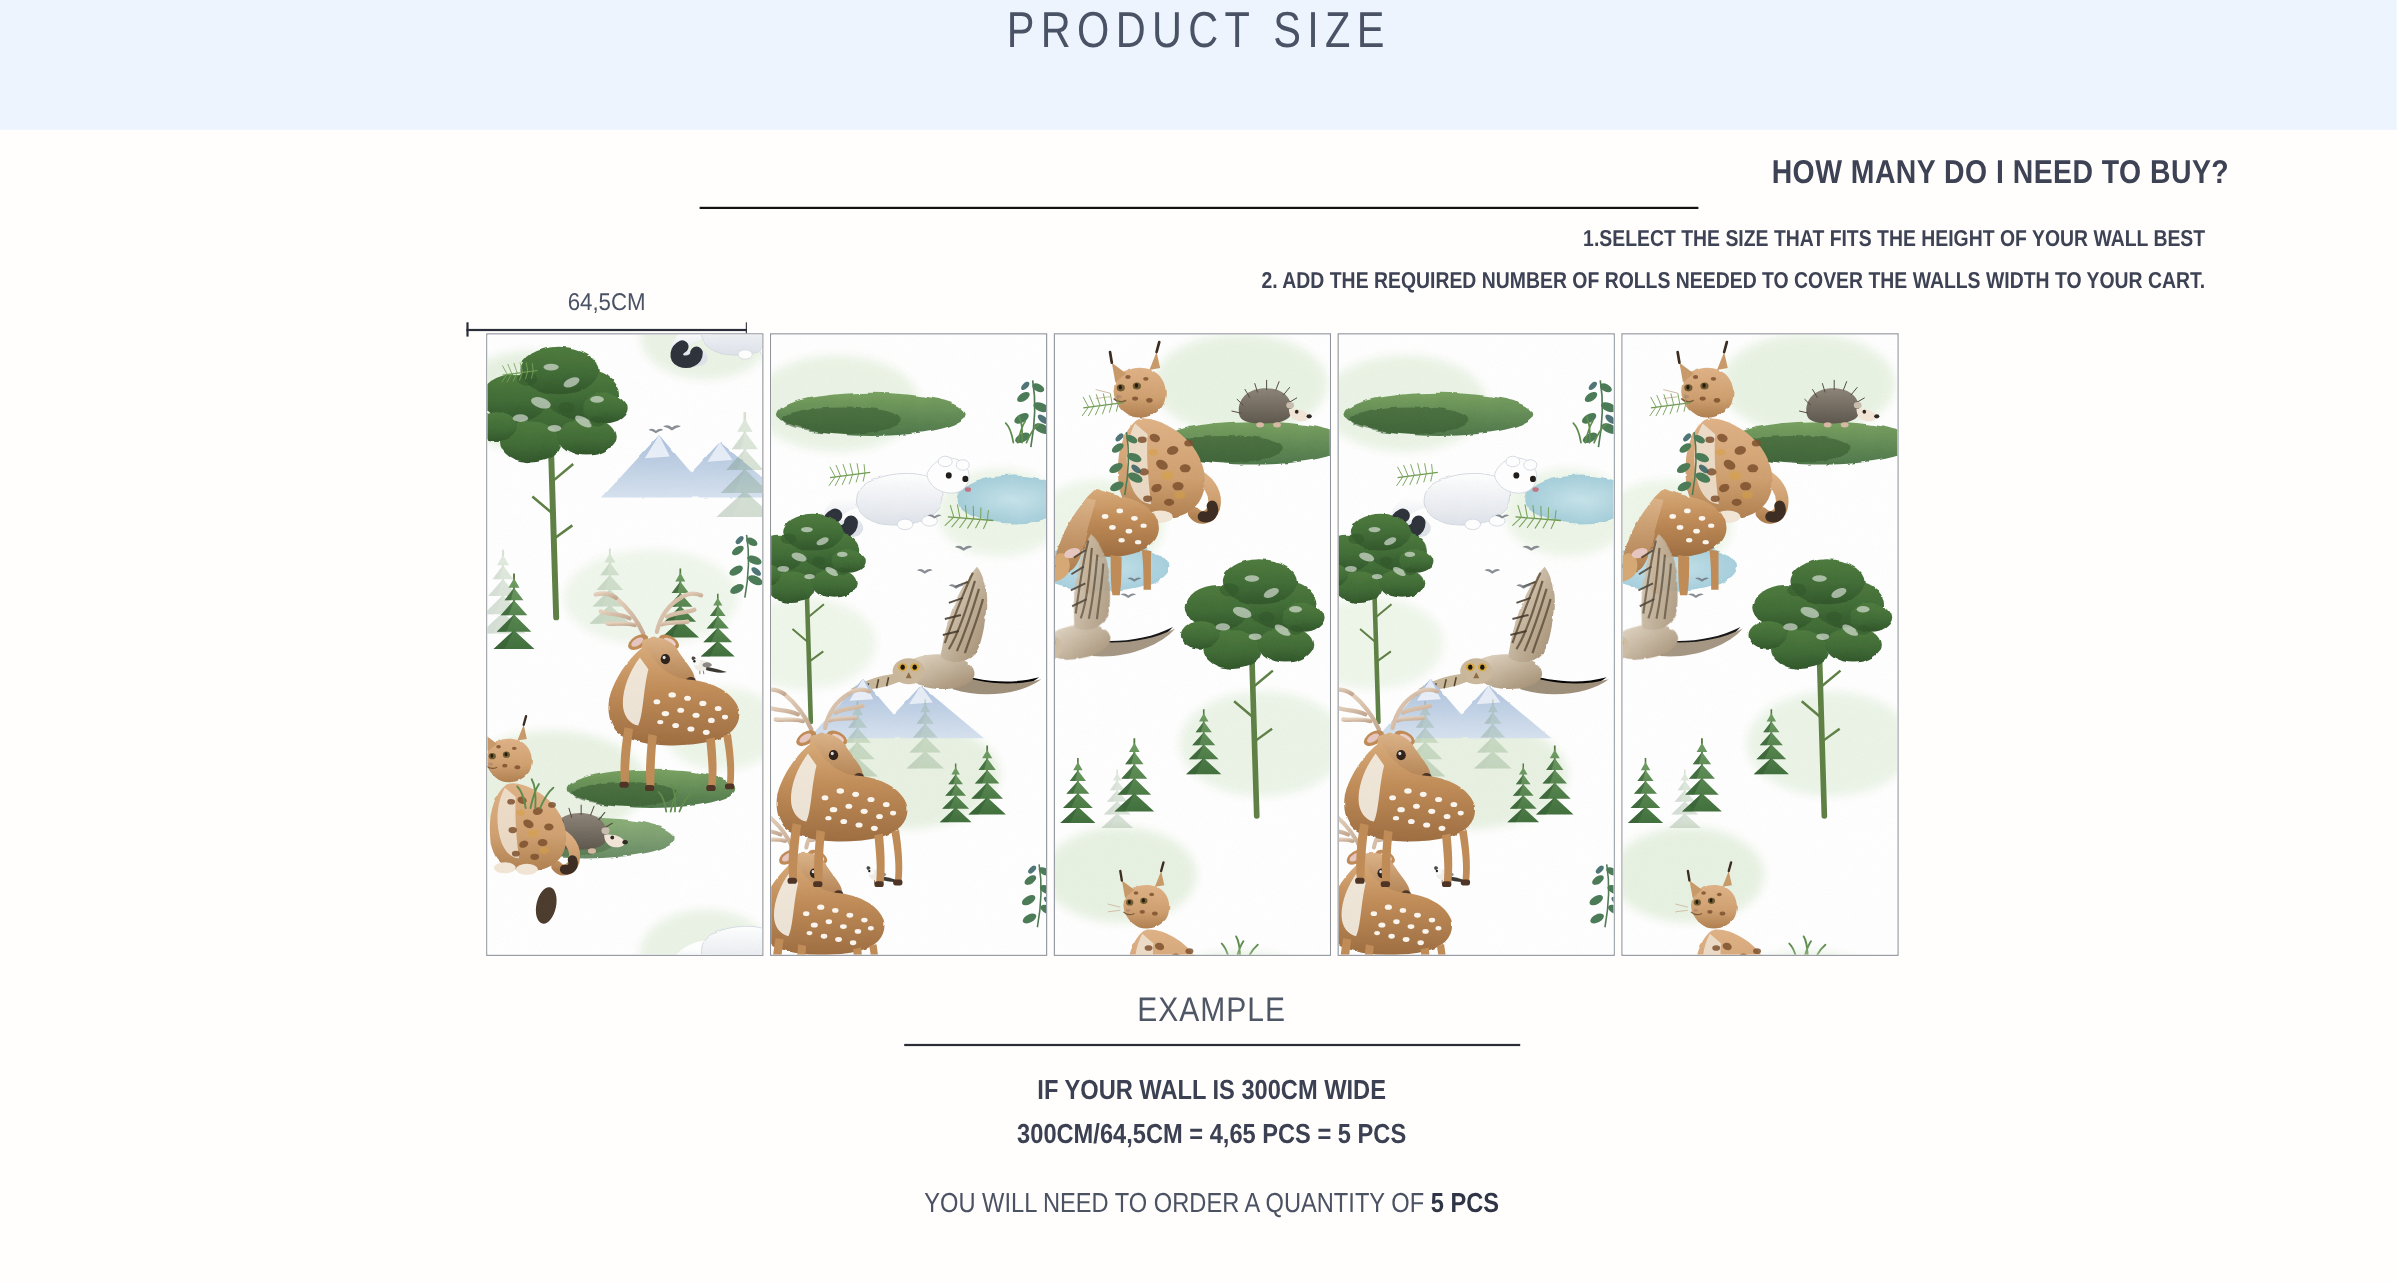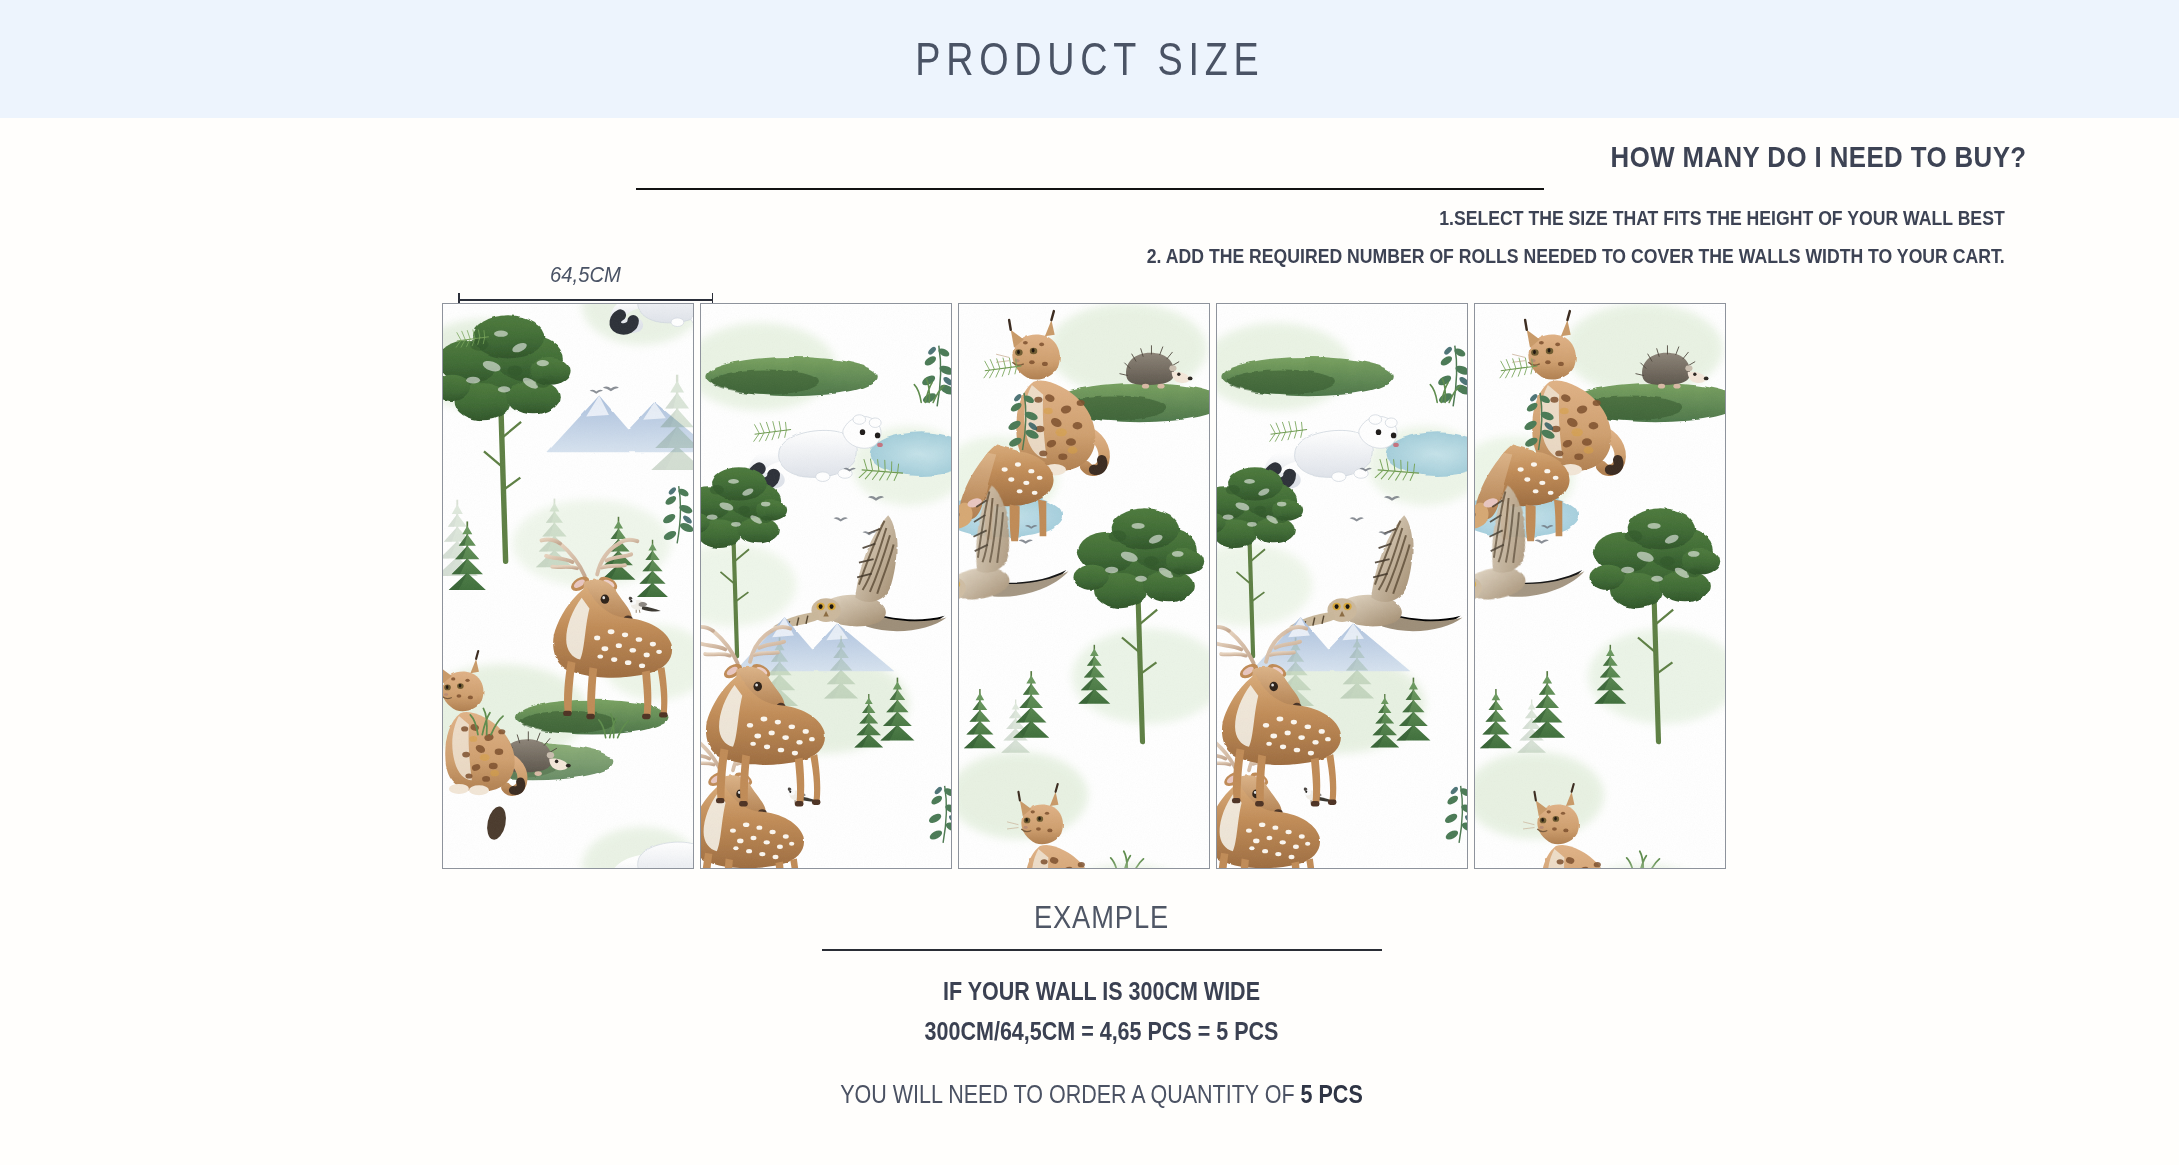--- a/index.html
+++ b/index.html
@@ -8,21 +8,21 @@
     background:#fffefc;
     font-family:"Liberation Sans","DejaVu Sans",sans-serif;
     color:#3f4758;
     overflow:hidden;
     position:relative;
   }
   
   .header-band{
     position:absolute;left:0;top:0;width:2179px;height:118px;
     background:#edf4fd;
-    display:flex;align-items:center;justify-content:center;
+    display:flex;justify-content:center;
   }
   .header-title{
     font-size:46px;
     letter-spacing:7px;
     font-weight:400;
     color:#4a5365;
     transform:scaleX(.82);
     white-space:nowrap;
   }
   
@@ -41,21 +41,21 @@
   }
   .intro-line{
     font-size:21px;font-weight:600;color:#3d4354;
     transform:scaleX(.84);
     margin-top:16px;white-space:nowrap;
   }
   .intro-line.second{margin-top:14px;}
 
   
   .measure{
-    position:absolute;left:458px;top:262px;width:255px;font-style:italic;
+    position:absolute;left:424px;top:262px;width:255px;
   }
   .measure-label{
     text-align:center;font-size:22px;color:#4a5365;font-weight:400;
     transform:scaleX(.92);
     margin-bottom:5px;
   }
   .measure-bar{position:relative;height:12px;}
   .measure-bar .line{
     position:absolute;left:0;right:0;top:6px;height:1.5px;background:#2b2f3a;
   }

